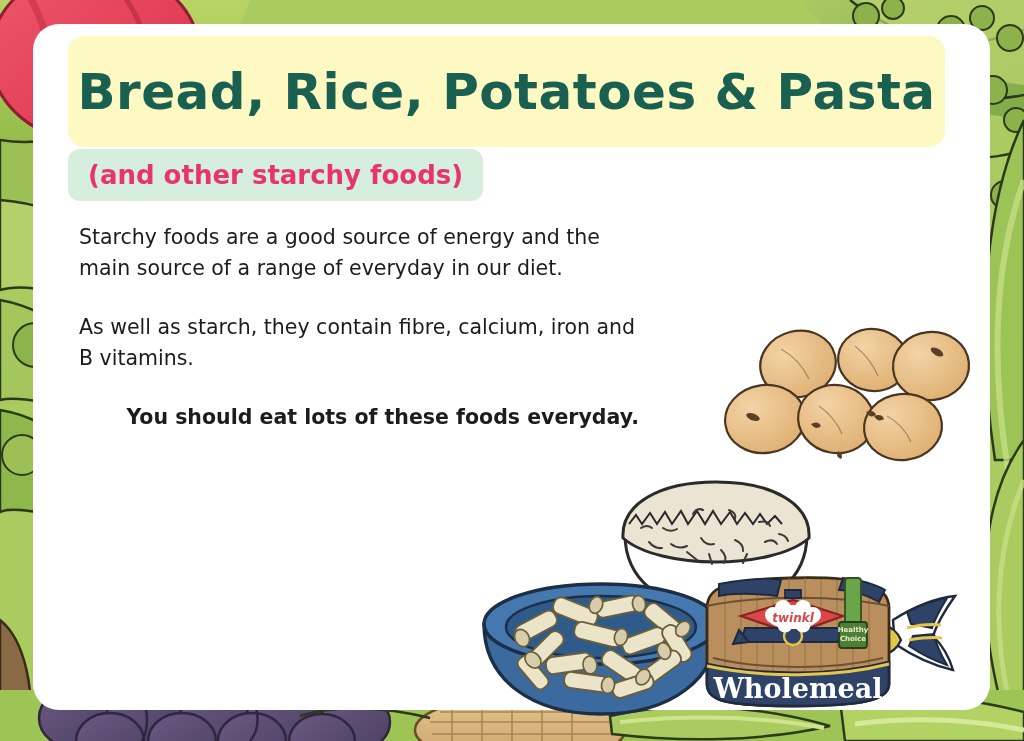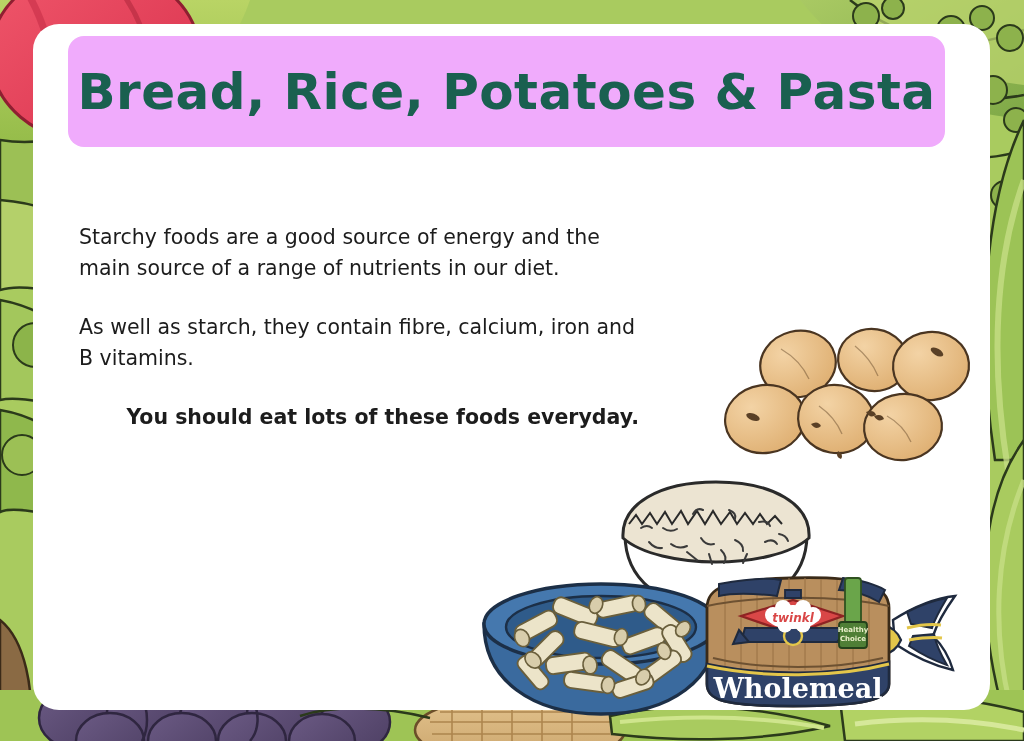--- a/index.html
+++ b/index.html
@@ -34,21 +34,21 @@
     border-radius: 26px;
   }
 
   
   #title-band {
     position: absolute;
     left: 35px;
     top: 12px;
     width: 877px;
     height: 111px;
-    background: #f0abfc;
+    background: #fef9c3;
     border-radius: 16px;
     display: flex;
     align-items: center;
     justify-content: center;
   }
   #title-text {
     color: #1a6050;
     font-family: "DejaVu Sans", sans-serif;
     font-size: 50px;
     font-weight: bold;
@@ -227,23 +227,26 @@
       <path d="M855,724 C920,716 975,720 1024,730" stroke="#d6e89a" stroke-width="5" fill="none"></path>
     </svg>
   </div>
 
   <div id="card">
 
     <div id="title-band">
       <div id="title-text">Bread, Rice, Potatoes &amp; Pasta</div>
     </div>
 
+    <div id="subtitle-pill">
+      <div id="subtitle-text">(and other starchy foods)</div>
+    </div>
 
     <div id="body-copy">
-      <p>Starchy foods are a good source of energy and the main source of a range of nutrients in our diet.</p>
+      <p>Starchy foods are a good source of energy and the main source of a range of everyday in our diet.</p>
       <p>As well as starch, they contain fibre, calcium, iron and B vitamins.</p>
       <p class="emph"><span>You should eat </span><b>lots</b><span> of these foods everyday.</span></p>
     </div>
 
 
 
     <div class="illus" id="potatoes-illus">
       <svg width="262" height="160" viewBox="0 0 262 160" xmlns="http://www.w3.org/2000/svg">
         <defs>
           <radialGradient id="potG" cx="35%" cy="30%" r="75%">

